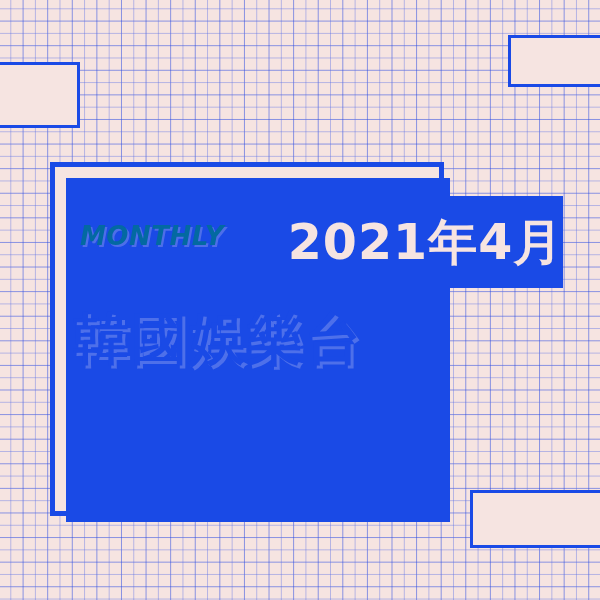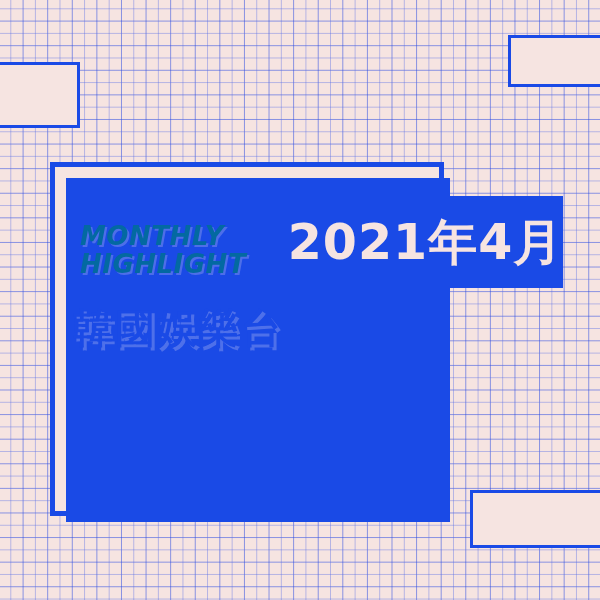--- a/index.html
+++ b/index.html
@@ -125,21 +125,21 @@
 
   
   #headline {
     position: absolute;
     left: 73px;
     top: 304px;
     z-index: 5;
     color: #1a4ae6;
     font-family: "DejaVu Sans", sans-serif;
     font-weight: bold;
-    font-size: 40px;
+    font-size: 56px;
     line-height: 1.24;
     letter-spacing: 2px;
     text-shadow: 3px 3px 0 rgba(130,150,238,0.5);
   }
   #headline .line { display: block; white-space: nowrap; }
 </style>
 </head>
 <body>
 
 <div id="poster">
@@ -150,21 +150,20 @@
   <div class="deco-rect" id="deco-top-left"></div>
 
   <div class="deco-rect" id="deco-top-right"></div>
 
   <div class="deco-rect" id="deco-bottom-right"></div>
 
   <div id="main-card"></div>
 
   <div id="eyebrow">
     <span class="line">MONTHLY</span>
-    <span class="line">HIGHLIGHT</span>
   </div>
 
   <div id="date-badge">
     <span id="date-badge-text">2021年4月</span>
   </div>
 
   <div id="headline">
     <span class="line">韓國娛樂台</span>
   </div>
 

